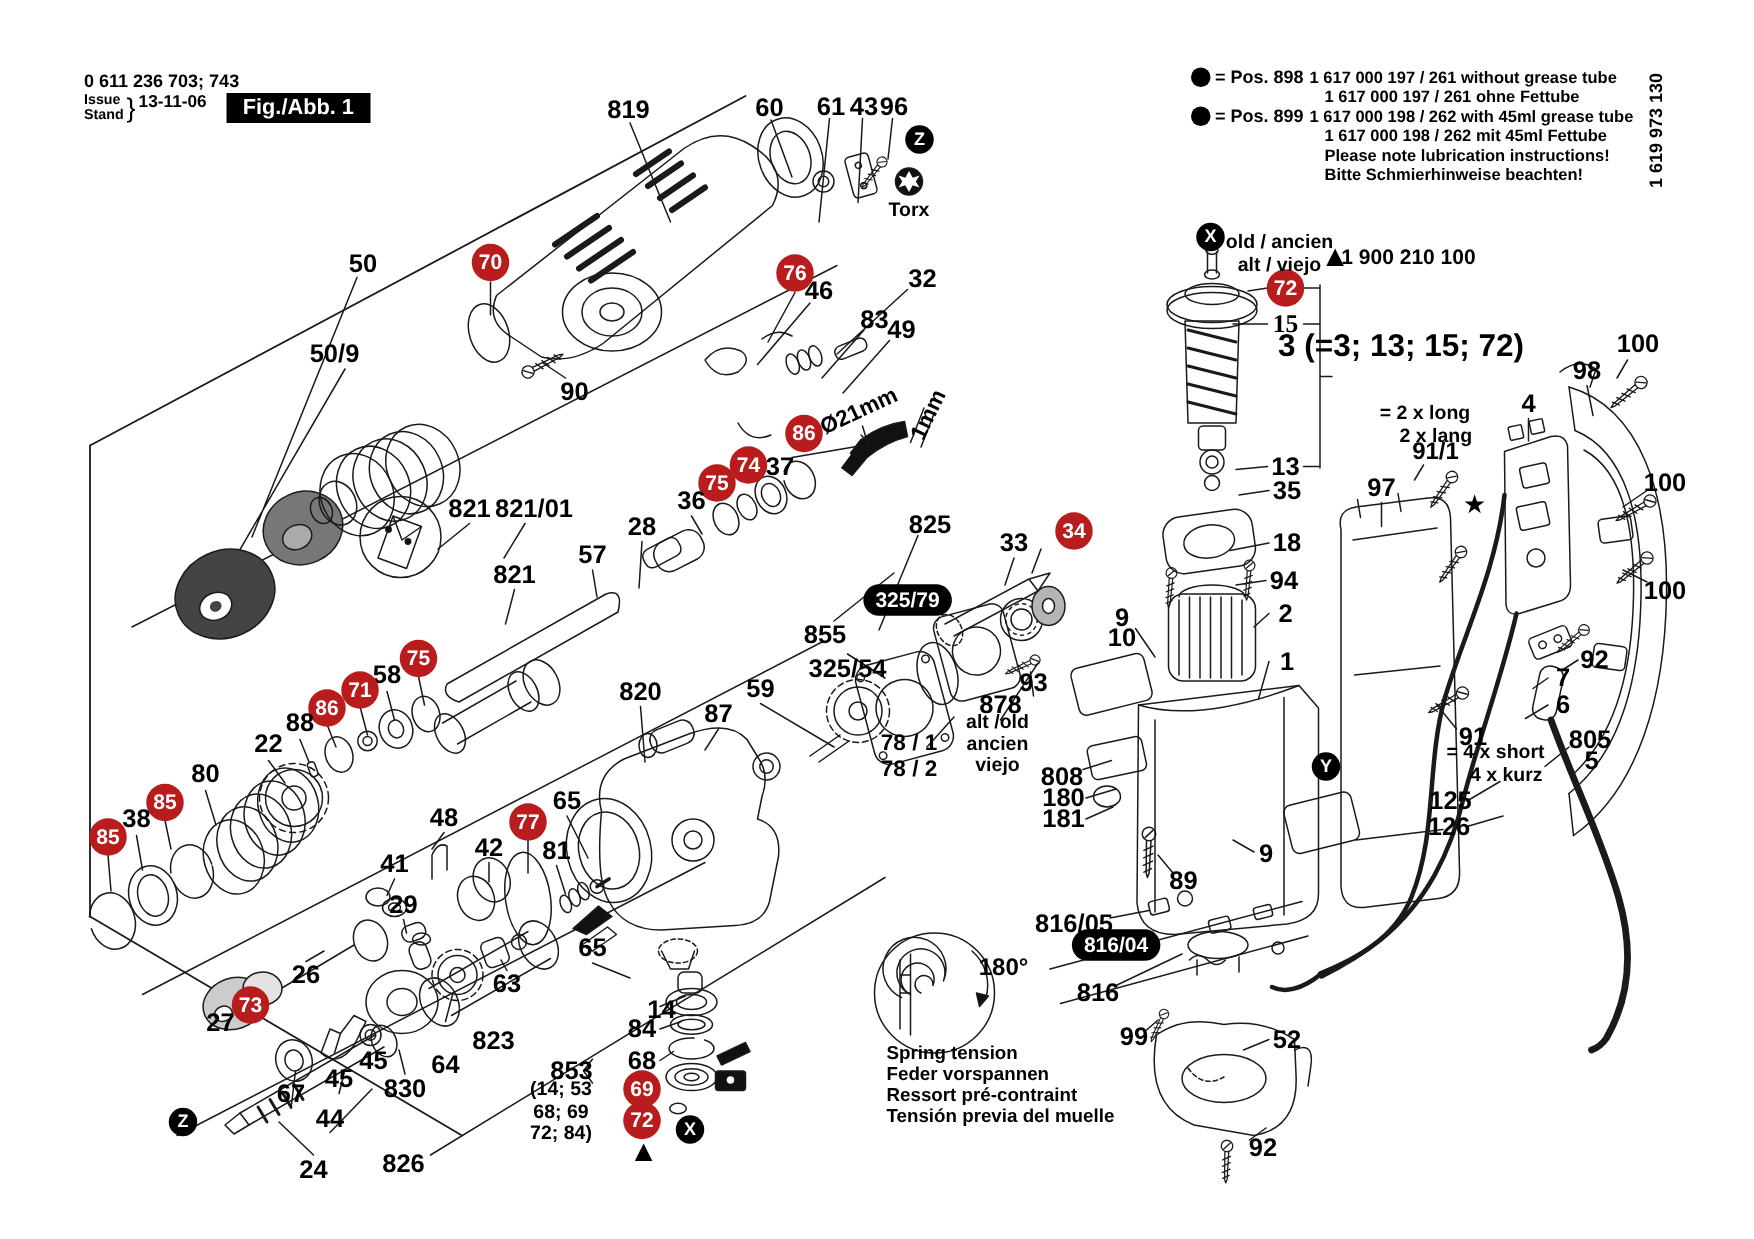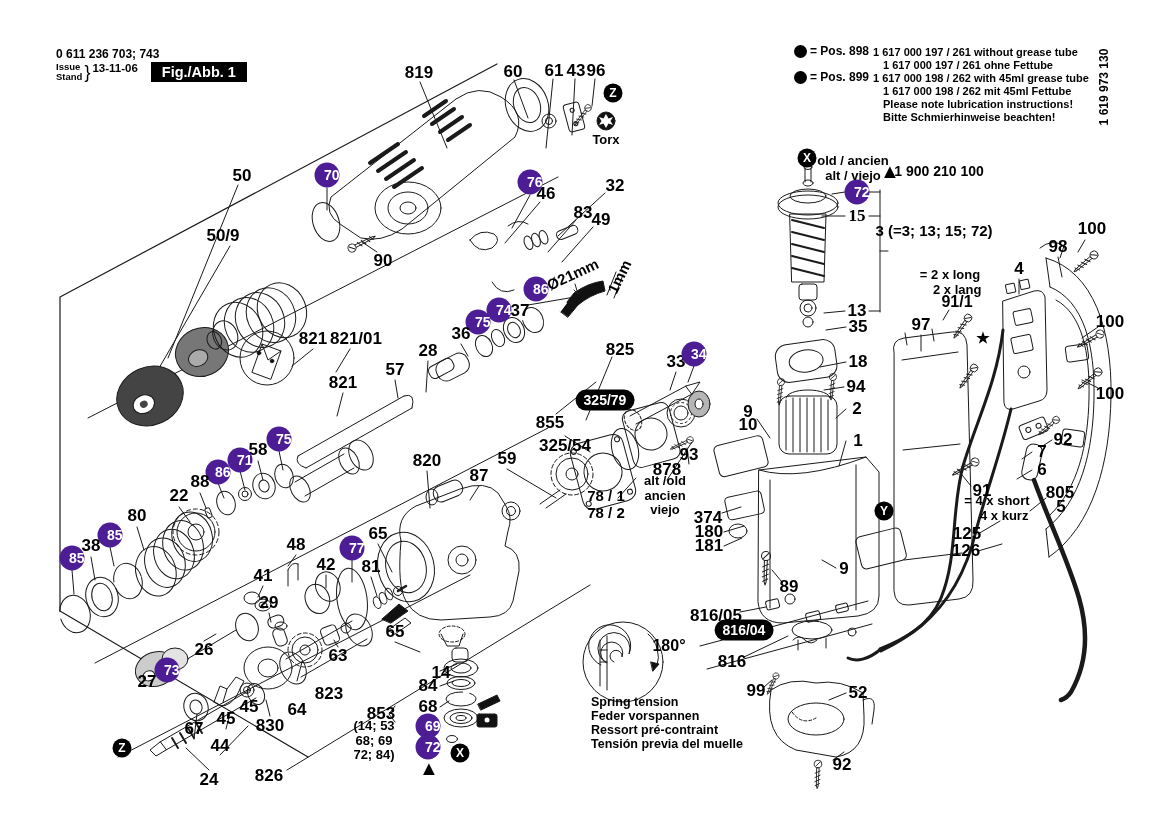--- a/index.html
+++ b/index.html
@@ -3,22 +3,22 @@
 <meta charset="utf-8">
 <style>
   html,body{margin:0;padding:0;background:#fff;}
   #canvas{position:relative;width:1169px;height:826px;background:#fff;overflow:hidden;
           font-family:"Liberation Sans",sans-serif;color:#000;}
   svg{position:absolute;left:0;top:0;}
   #label-layer{position:absolute;left:0;top:0;width:100%;height:100%;}
   .lbl{position:absolute;font-family:"Liberation Sans",sans-serif;font-weight:bold;color:#000;
        white-space:pre;line-height:1.12;text-align:center;transform:translate(-50%,-50%);}
   .s-p{font-size:17px;}
-  .s-b{width:25px;height:25px;border-radius:50%;background:#4c1d95;color:#fff;font-size:14px;
-       line-height:25px;text-align:right;}
+  .s-b{width:25px;height:25px;border-radius:50%;background:#b91c1c;color:#fff;font-size:14px;
+       line-height:25px;text-align:center;}
   .s-pill{background:#000;color:#fff;border-radius:11px;padding:1px 8px;font-size:14px;line-height:1.35;}
   .s-l{width:19px;height:19px;border-radius:50%;background:#000;color:#fff;font-size:12px;line-height:19px;}
   .s-tri{font-size:20px;line-height:1;}
   .s-n{font-size:13px;}
   .s-nl{font-size:12.5px;text-align:left;}
   
   .header{position:absolute;left:56px;top:47px;font-weight:bold;}
   .pn{font-size:12px;margin-bottom:1px;}
   .issue-row{display:flex;align-items:flex-start;}
   .iss{display:flex;flex-direction:column;font-size:9.5px;line-height:9.5px;}
@@ -443,21 +443,21 @@
       <div class="lbl s-p" style="left: 461px; top: 334px; transform: translate(-50%, -50%);">36</div>
       <div class="lbl s-p" style="left: 573px; top: 275px; transform: translate(-50%, -50%) rotate(-25deg); font-size: 15px;">Ø21mm</div>
       <div class="lbl s-p" style="left: 620px; top: 277px; transform: translate(-50%, -50%) rotate(-64deg); font-size: 15px;">1mm</div>
       <div class="lbl s-p" style="left: 313px; top: 339px; transform: translate(-50%, -50%);">821</div>
       <div class="lbl s-p" style="left: 356px; top: 339px; transform: translate(-50%, -50%);">821/01</div>
       <div class="lbl s-p" style="left: 343px; top: 383px; transform: translate(-50%, -50%);">821</div>
       <div class="lbl s-p" style="left: 428px; top: 351px; transform: translate(-50%, -50%);">28</div>
       <div class="lbl s-p" style="left: 395px; top: 370px; transform: translate(-50%, -50%);">57</div>
       <div class="lbl s-p" style="left: 620px; top: 350px; transform: translate(-50%, -50%);">825</div>
       <div class="lbl s-p" style="left: 676px; top: 362px; transform: translate(-50%, -50%);">33</div>
-      <div class="lbl s-b" style="left: 694px; top: 354px; transform: translate(-50%, -50%);">34</div>
+      <div class="lbl s-b" style="left: 716px; top: 354px; transform: translate(-50%, -50%);">34</div>
       <div class="lbl s-pill" style="left: 605px; top: 400px; transform: translate(-50%, -50%);">325/79</div>
       <div class="lbl s-p" style="left: 550px; top: 423px; transform: translate(-50%, -50%);">855</div>
       <div class="lbl s-p" style="left: 565px; top: 446px; transform: translate(-50%, -50%);">325/54</div>
       <div class="lbl s-b" style="left: 279px; top: 439px; transform: translate(-50%, -50%);">75</div>
       <div class="lbl s-p" style="left: 258px; top: 450px; transform: translate(-50%, -50%);">58</div>
       <div class="lbl s-b" style="left: 240px; top: 460px; transform: translate(-50%, -50%);">71</div>
       <div class="lbl s-b" style="left: 218px; top: 472px; transform: translate(-50%, -50%);">86</div>
       <div class="lbl s-p" style="left: 200px; top: 482px; transform: translate(-50%, -50%);">88</div>
       <div class="lbl s-p" style="left: 179px; top: 496px; transform: translate(-50%, -50%);">22</div>
       <div class="lbl s-p" style="left: 137px; top: 516px; transform: translate(-50%, -50%);">80</div>
@@ -513,40 +513,40 @@
 Ressort pré-contraint
 Tensión previa del muelle</div>
       <div class="lbl s-p" style="left: 716px; top: 616px; transform: translate(-50%, -50%);">816/05</div>
       <div class="lbl s-pill" style="left: 744px; top: 630px; transform: translate(-50%, -50%);">816/04</div>
       <div class="lbl s-p" style="left: 732px; top: 662px; transform: translate(-50%, -50%);">816</div>
       <div class="lbl s-p" style="left: 756px; top: 691px; transform: translate(-50%, -50%);">99</div>
       <div class="lbl s-p" style="left: 858px; top: 693px; transform: translate(-50%, -50%); text-align: center;">52</div>
       <div class="lbl s-p" style="left: 842px; top: 765px; transform: translate(-50%, -50%);">92</div>
       <div class="lbl s-p" style="left: 789px; top: 587px; transform: translate(-50%, -50%);">89</div>
       <div class="lbl s-p" style="left: 844px; top: 569px; transform: translate(-50%, -50%);">9</div>
-      <div class="lbl s-p" style="left: 708px; top: 518px; transform: translate(-50%, -50%);">374</div>
+      <div class="lbl s-p" style="left: 708px; top: 518px; transform: translate(-50%, -50%);">808</div>
       <div class="lbl s-p" style="left: 709px; top: 532px; transform: translate(-50%, -50%);">180</div>
       <div class="lbl s-p" style="left: 709px; top: 546px; transform: translate(-50%, -50%);">181</div>
       <div class="lbl s-l" style="left: 884px; top: 511px; transform: translate(-50%, -50%);">Y</div>
       <div class="lbl s-p" style="left: 748px; top: 412px; transform: translate(-50%, -50%);">9</div>
       <div class="lbl s-p" style="left: 748px; top: 425px; transform: translate(-50%, -50%);">10</div>
       <div class="lbl s-p" style="left: 858px; top: 441px; transform: translate(-50%, -50%);">1</div>
       <div class="lbl s-p" style="left: 857px; top: 409px; transform: translate(-50%, -50%);">2</div>
       <div class="lbl s-p" style="left: 856px; top: 387px; transform: translate(-50%, -50%);">94</div>
       <div class="lbl s-p" style="left: 858px; top: 362px; transform: translate(-50%, -50%);">18</div>
       <div class="lbl s-p" style="left: 858px; top: 327px; transform: translate(-50%, -50%);">35</div>
       <div class="lbl s-p" style="left: 857px; top: 311px; transform: translate(-50%, -50%);">13</div>
       <div class="lbl s-p" style="left: 857px; top: 216px; transform: translate(-50%, -50%); font-family: Liberation Serif, serif;">15</div>
       <div class="lbl s-b" style="left: 857px; top: 192px; transform: translate(-50%, -50%);">72</div>
       <div class="lbl s-l" style="left: 807px; top: 158px; transform: translate(-50%, -50%);">X</div>
       <div class="lbl s-n" style="left: 853px; top: 169px; transform: translate(-50%, -50%);">old / ancien
 alt / viejo</div>
       <div class="lbl s-tri" style="left: 890px; top: 171px; transform: translate(-50%, -50%);">▲</div>
       <div class="lbl s-p" style="left: 939px; top: 172px; transform: translate(-50%, -50%); font-size: 14px;">1 900 210 100</div>
-      <div class="lbl s-p" style="left: 934px; top: 231px; transform: translate(-50%, -50%); font-size: 15px;">3 (=3; 13; 15; 72)</div>
+      <div class="lbl s-p" style="left: 934px; top: 231px; transform: translate(-50%, -50%); font-size: 21px;">3 (=3; 13; 15; 72)</div>
       <div class="lbl s-n" style="left: 950px; top: 283px; transform: translate(-50%, -50%);">= 2 x long
     2 x lang</div>
       <div class="lbl s-p" style="left: 957px; top: 302px; transform: translate(-50%, -50%); font-size: 16px;">91/1</div>
       <div class="lbl s-p" style="left: 983px; top: 338px; transform: translate(-50%, -50%); font-size: 15px;">★</div>
       <div class="lbl s-p" style="left: 921px; top: 325px; transform: translate(-50%, -50%);">97</div>
       <div class="lbl s-p" style="left: 1058px; top: 247px; transform: translate(-50%, -50%);">98</div>
       <div class="lbl s-p" style="left: 1019px; top: 269px; transform: translate(-50%, -50%);">4</div>
       <div class="lbl s-p" style="left: 1092px; top: 229px; transform: translate(-50%, -50%);">100</div>
       <div class="lbl s-p" style="left: 1110px; top: 322px; transform: translate(-50%, -50%);">100</div>
       <div class="lbl s-p" style="left: 1110px; top: 394px; transform: translate(-50%, -50%);">100</div>

